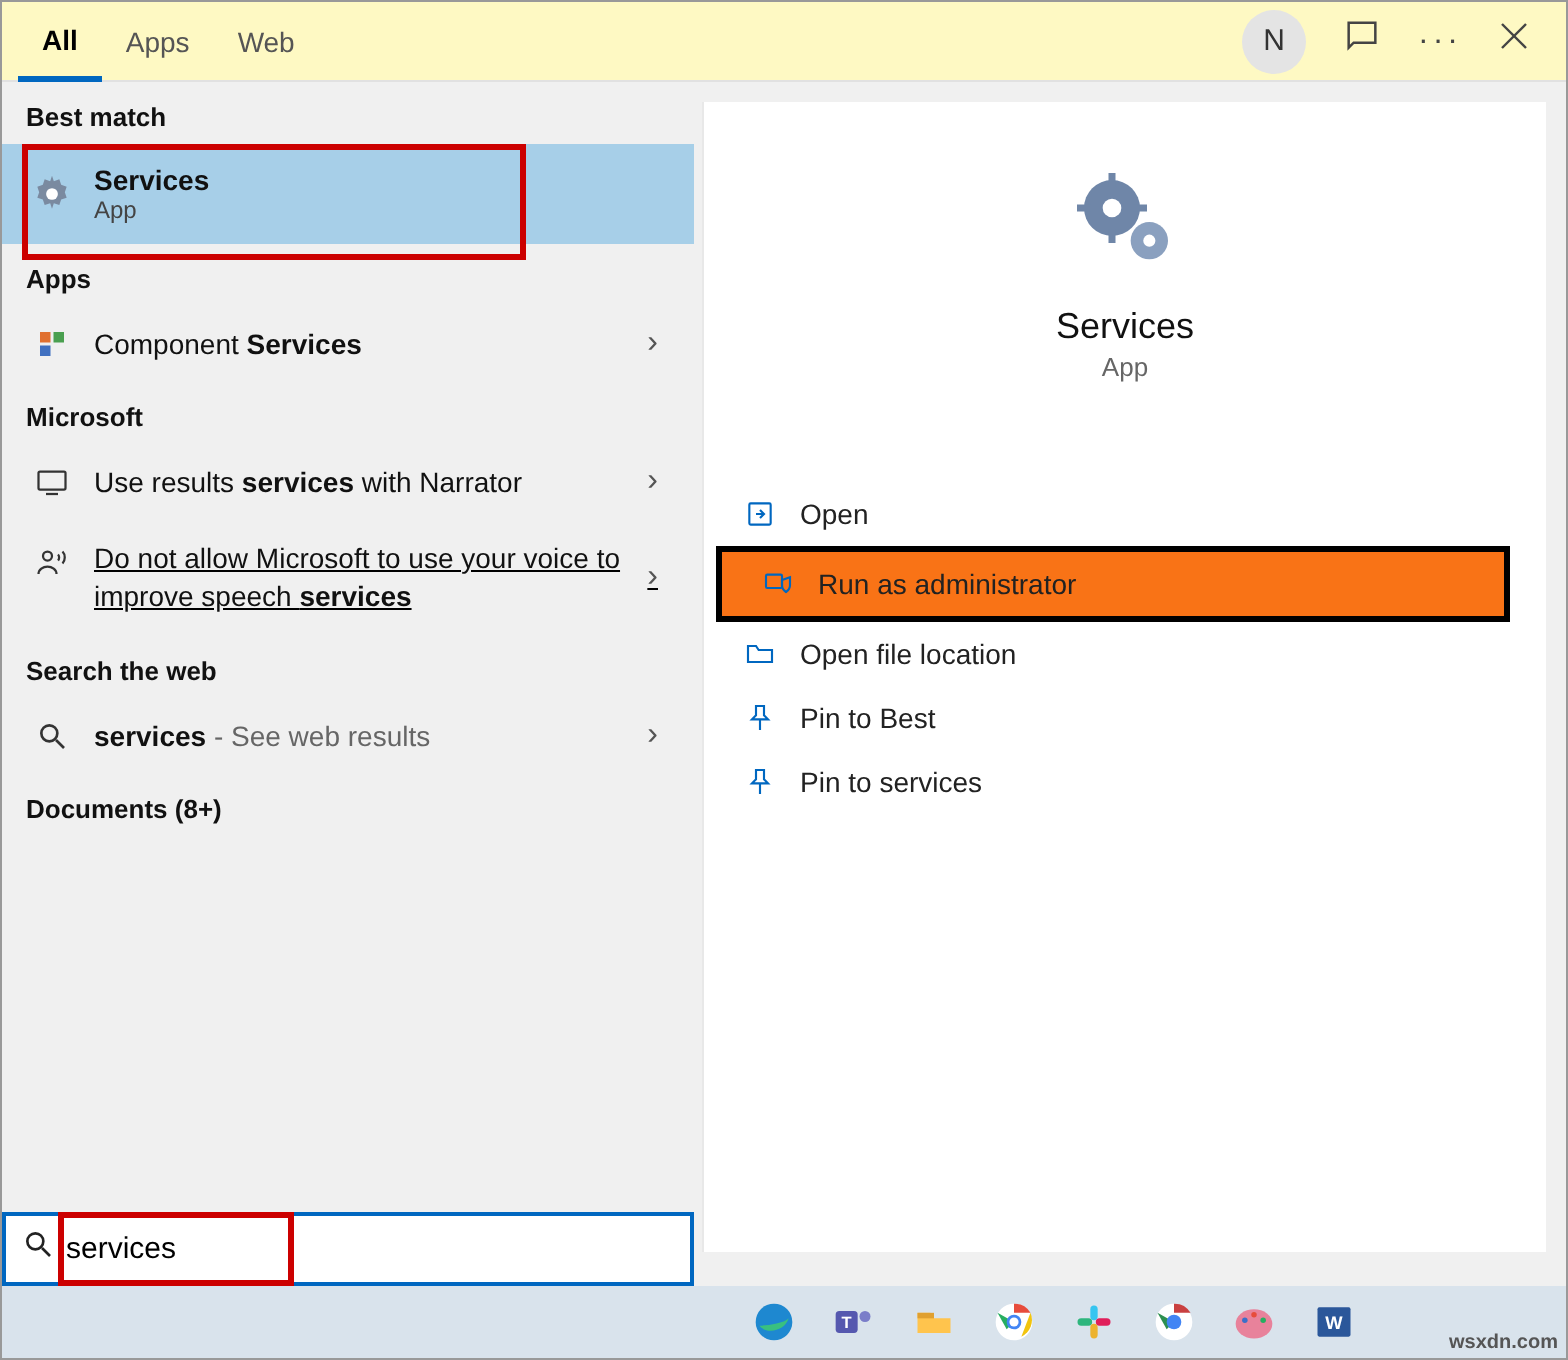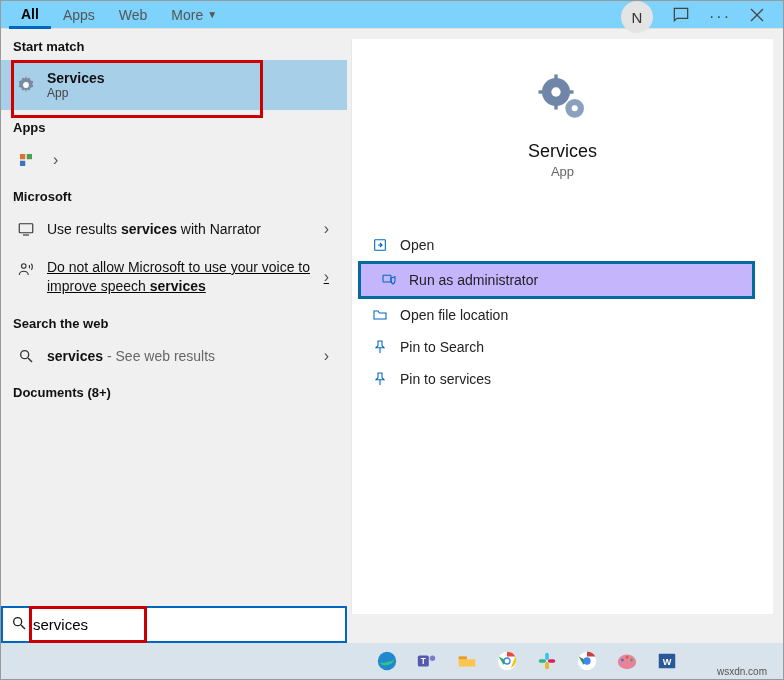--- a/index.html
+++ b/index.html
@@ -1,19 +1,19 @@
 <!DOCTYPE html>
 <html><head>
 <meta charset="utf-8">
 <style>
   * { box-sizing: border-box; margin: 0; padding: 0; font-family: "Segoe UI", Arial, sans-serif; }
   body { width: 784px; height: 680px; background: #f0f0f0; position: relative; overflow: hidden; border: 1px solid #999; }
 
   
-  .tabbar { height: 28px; display: flex; align-items: flex-start; background: #7dd3fc; padding: 0 8px; border-bottom: 1px solid #e1e1e1; }
+  .tabbar { height: 40px; display: flex; align-items: center; background: #fef9c3; padding: 0 8px; border-bottom: 1px solid #e1e1e1; }
   .tabs { display: flex; height: 100%; align-items: center; }
   .tab { padding: 0 12px; height: 100%; display: flex; align-items: center; font-size: 14px; color: #555; cursor: pointer; }
   .tab.active { color: #000; font-weight: 600; border-bottom: 3px solid #0067c0; margin-bottom: -1px; }
   .tab .caret { margin-left: 4px; font-size: 10px; }
   .topright { margin-left: auto; display: flex; align-items: center; gap: 18px; padding-right: 10px; }
   .avatar { width: 32px; height: 32px; border-radius: 50%; background: #e4e4e4; display: flex; align-items: center; justify-content: center; font-size: 15px; color: #333; }
   .topicon { color: #444; cursor: pointer; }
 
   
   .main { display: flex; height: 595px; }
@@ -32,48 +32,44 @@
 
   
   .detail-head { display: flex; flex-direction: column; align-items: center; padding: 30px 0 10px 0; }
   .bigicon { width: 60px; height: 60px; display: flex; align-items: center; justify-content: center; margin-bottom: 12px; }
   .detail-title { font-size: 18px; font-weight: 400; color: #111; }
   .detail-sub { font-size: 13px; color: #666; margin-top: 2px; }
 
   .actions { margin-top: 40px; }
   .action { display: flex; align-items: flex-start; padding: 8px 20px; font-size: 14px; color: #222; cursor: pointer; position: relative; }
   .action .aicon { width: 28px; display: flex; align-items: center; color: #0067c0; }
-  .action.boxed { border: 3px solid #0369a1; background: #c4b5fd; margin: 0 18px 0 6px; padding-right: 60px; }
+  .action.boxed { border: 3px solid #000000; background: #f97316; margin: 0 18px 0 6px; padding-right: 60px; }
 
   
   .searchbar { position: absolute; left: 0; bottom: 36px; width: 346px; height: 37px; background: #fff; border: 2px solid #0067c0; display: flex; align-items: center; padding: 0 8px; }
   .searchbar .sicon { color: #333; margin-right: 6px; }
   .searchbar input { border: none; outline: none; font-size: 15px; flex: 1; background: transparent; }
   .search-redbox { position: absolute; border: 3px solid #cc0000; pointer-events: none; }
 
   
   .taskbar { position: absolute; bottom: 0; left: 0; right: 0; height: 36px; background: #d9e3ec; display: flex; align-items: center; padding-left: 370px; gap: 8px; }
   .tbicon { width: 32px; height: 28px; display: flex; align-items: center; justify-content: center; cursor: pointer; position: relative; }
   .tbicon svg { width: 22px; height: 22px; }
-  .watermark { position: absolute; right: 16px; bottom: 2px; font-size: 10px; color: #555; }
+  .watermark { position: absolute; right: 4px; bottom: 2px; font-size: 10px; color: #555; font-weight: bold; }
 
   b { font-weight: 700; }
 </style>
 </head>
 <body>
 
 <div class="tabbar">
   <div class="tabs">
     <div class="tab active">All</div>
     <div class="tab">Apps</div>
     <div class="tab">Web</div>
-    <div class="tab">
-      <span>More</span>
-      <span class="caret">▼</span>
-    </div>
   </div>
   <div class="topright">
     <div class="avatar">N</div>
     <div class="topicon">
       <svg width="20" height="20" viewBox="0 0 24 24" fill="none" stroke="currentColor" stroke-width="1.5">
           <path d="M4 4h16v12H7l-3 3V4z"></path>
         </svg>
     </div>
     <div class="topicon" style="letter-spacing:2px;">···</div>
     <div class="topicon">
@@ -81,21 +77,21 @@
           <line x1="2" y1="2" x2="14" y2="14"></line>
           <line x1="14" y1="2" x2="2" y2="14"></line>
         </svg>
     </div>
   </div>
 </div>
 
 <div class="main">
 
   <div class="leftcol">
-    <div class="sec-label">Start match</div>
+    <div class="sec-label">Best match</div>
 
     <div style="position:relative;">
       <div class="result highlight">
         <div class="ricon">
           <svg width="22" height="22" viewBox="0 0 24 24" fill="#7a8aa0">
               <circle cx="12" cy="12" r="3" fill="#fff"></circle>
               <path d="M12 2l1 3 3-1 1 3 3 1-1 3 1 3-3 1-1 3-3-1-1 3-1-3-3 1-1-3-3-1 1-3-1-3 3-1 1-3 3 1z" fill="#7a8aa0"></path>
               <circle cx="12" cy="12" r="3.2" fill="#fff"></circle>
             </svg>
         </div>
@@ -108,20 +104,23 @@
     </div>
 
     <div class="sec-label">Apps</div>
     <div class="result">
       <div class="ricon">
         <svg width="18" height="18" viewBox="0 0 24 24">
             <rect x="4" y="4" width="7" height="7" fill="#e07030"></rect>
             <rect x="13" y="4" width="7" height="7" fill="#4aa050"></rect>
             <rect x="4" y="13" width="7" height="7" fill="#4070c0"></rect>
           </svg>
+      </div>
+      <div class="rtext">
+        <span>Component </span><b>Services</b>
       </div>
       <div class="chev">›</div>
     </div>
 
     <div class="sec-label">Microsoft</div>
     <div class="result">
       <div class="ricon">
         <svg width="18" height="18" viewBox="0 0 24 24" fill="none" stroke="#333" stroke-width="1.5">
             <rect x="3" y="5" width="18" height="12" rx="1"></rect>
             <line x1="8" y1="20" x2="16" y2="20"></line>
@@ -212,21 +211,21 @@
             </svg>
         </span>
         <span>Open file location</span>
       </div>
       <div class="action">
         <span class="aicon">
           <svg width="16" height="16" viewBox="0 0 24 24" fill="none" stroke="currentColor" stroke-width="1.6">
               <path d="M9 3h6v7l3 3H6l3-3V3zM12 13v8"></path>
             </svg>
         </span>
-        <span>Pin to Search</span>
+        <span>Pin to Best</span>
       </div>
       <div class="action">
         <span class="aicon">
           <svg width="16" height="16" viewBox="0 0 24 24" fill="none" stroke="currentColor" stroke-width="1.6">
               <path d="M9 3h6v7l3 3H6l3-3V3zM12 13v8"></path>
             </svg>
         </span>
         <span>Pin to services</span>
       </div>
     </div>

